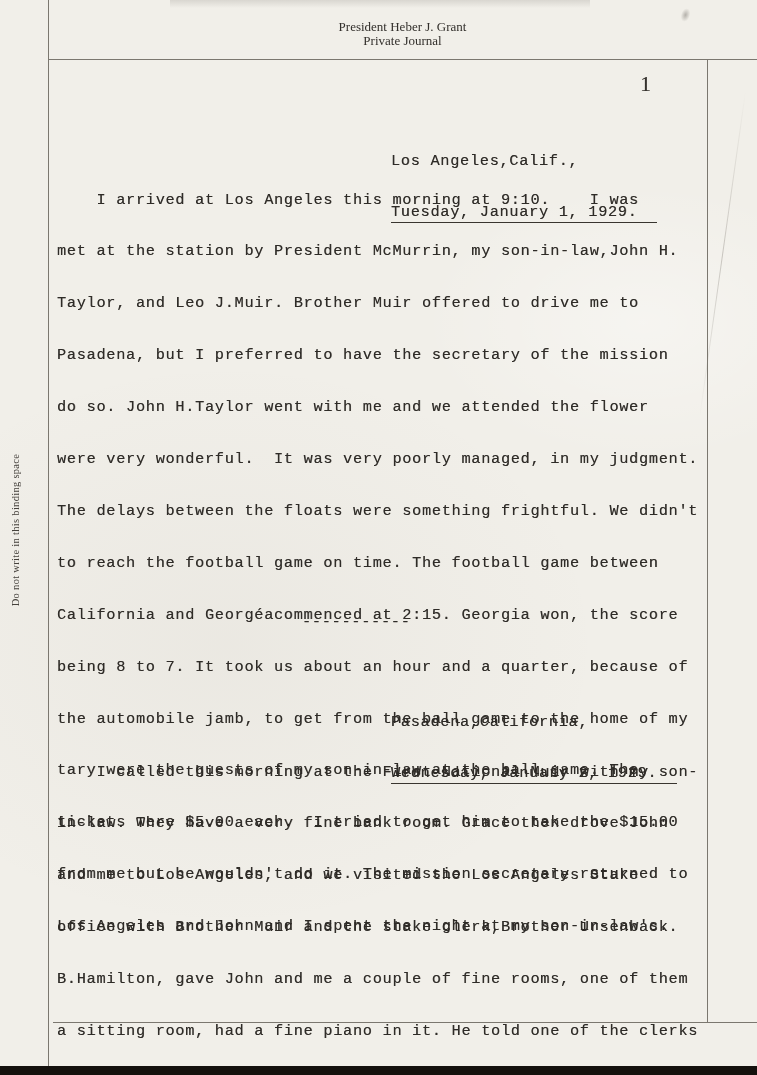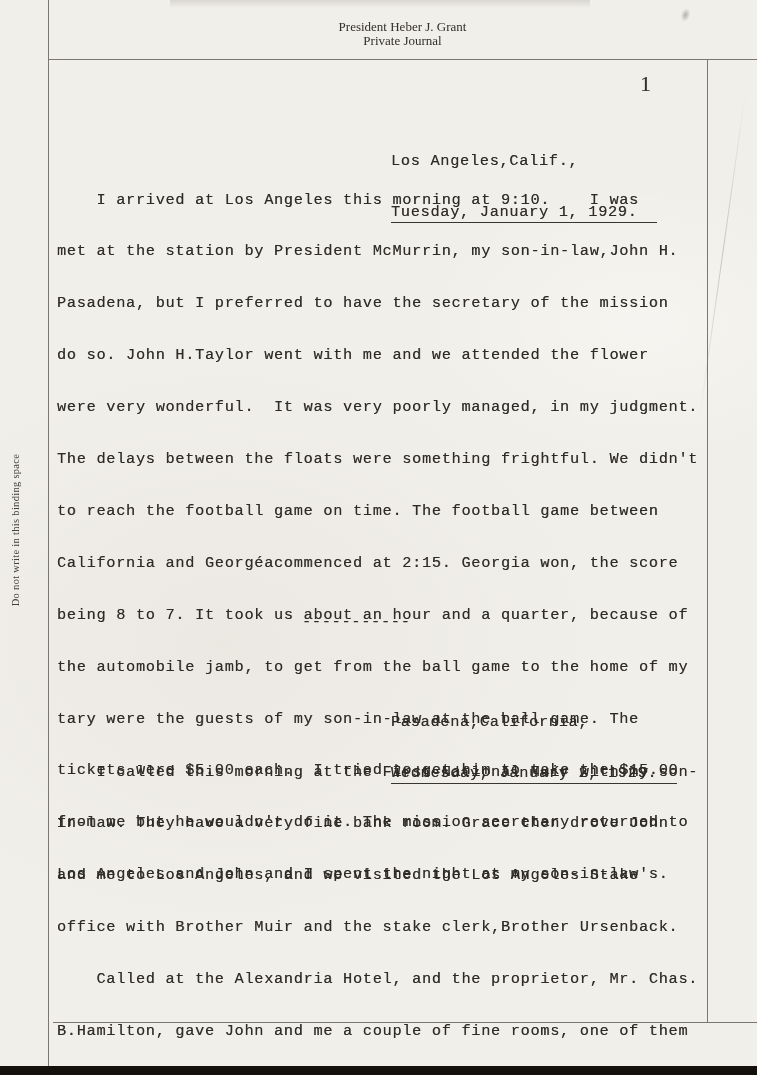--- a/index.html
+++ b/index.html
@@ -70,20 +70,21 @@
   <div class="binding-note">Do not write in this binding space</div>
 
   <div>
     <div class="dateline dateline-1 typed">
       <div class="line">Los Angeles,Calif.,</div>
       <div class="line"><span class="u">Tuesday, January 1, 1929.  </span></div>
     </div>
     <div class="body-block body-1 typed">
       <div class="line">    I arrived at Los Angeles this morning at 9:10.    I was</div>
       <div class="line">met at the station by President McMurrin, my son-in-law,John H.</div>
+      <div class="line">Taylor, and Leo J.Muir. Brother Muir offered to drive me to</div>
       <div class="line">Pasadena, but I preferred to have the secretary of the mission</div>
       <div class="line">do so. John H.Taylor went with me and we attended the flower</div>
       <div class="line">were very wonderful.  It was very poorly managed, in my judgment.</div>
       <div class="line">The delays between the floats were something frightful. We didn't</div>
       <div class="line">to reach the football game on time. The football game between</div>
       <div class="line">California and Georgéacommenced at 2:15. Georgia won, the score</div>
       <div class="line">being 8 to 7. It took us about an hour and a quarter, because of</div>
       <div class="line">the automobile jamb, to get from the ball game to the home of my</div>
       <div class="line">tary were the guests of my son-in-law at the ball game. The</div>
       <div class="line">tickets were $5.00 each.  I tried to get him to take the $15.00</div>
@@ -104,21 +105,20 @@
   <div>
     <div class="dateline dateline-2 typed">
       <div class="line">Pasadena,California,</div>
       <div class="line"><span class="u">Wednesday, January 2, 1929.  </span></div>
     </div>
     <div class="body-block body-2 typed">
       <div class="line">    I called this morning at the First National Muir with my son-</div>
       <div class="line">in-law. They have a very fine bank room. Grace then drove John</div>
       <div class="line">and me to Los Angeles, and we visited the Los Angeles Stake</div>
       <div class="line">office with Brother Muir and the stake clerk,Brother Ursenback.</div>
-      <div class="line">    Called at the Alexandria Hotel, and the proprietor, Mr. Chas.</div>
       <div class="line">B.Hamilton, gave John and me a couple of fine rooms, one of them</div>
       <div class="line">a sitting room, had a fine piano in it. He told one of the clerks</div>
       
       
       
       
       
       
       
       

